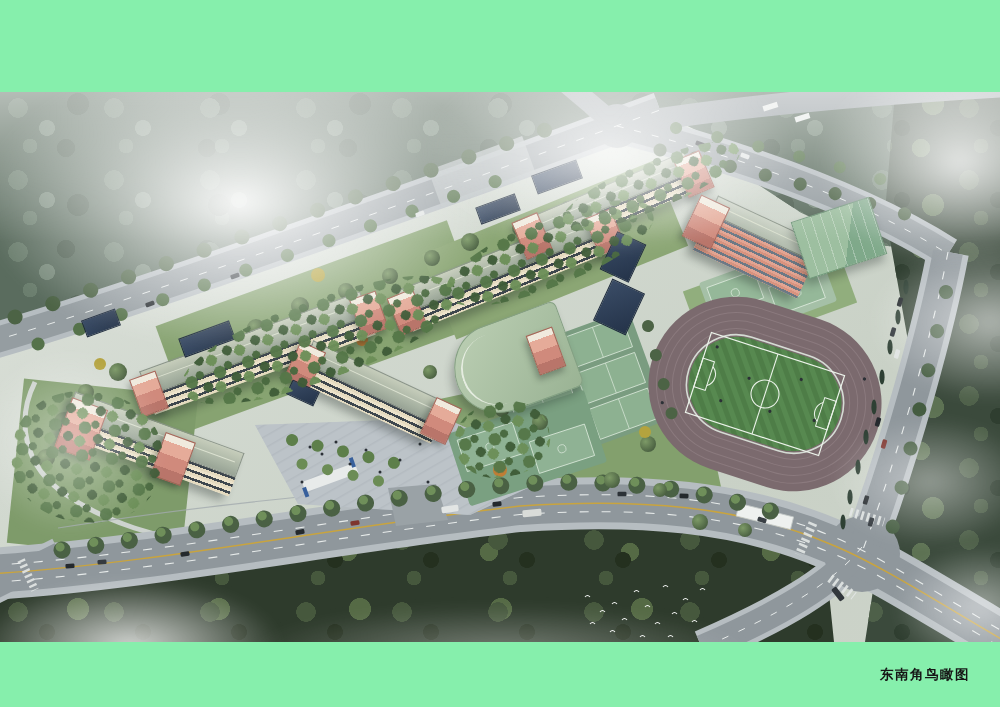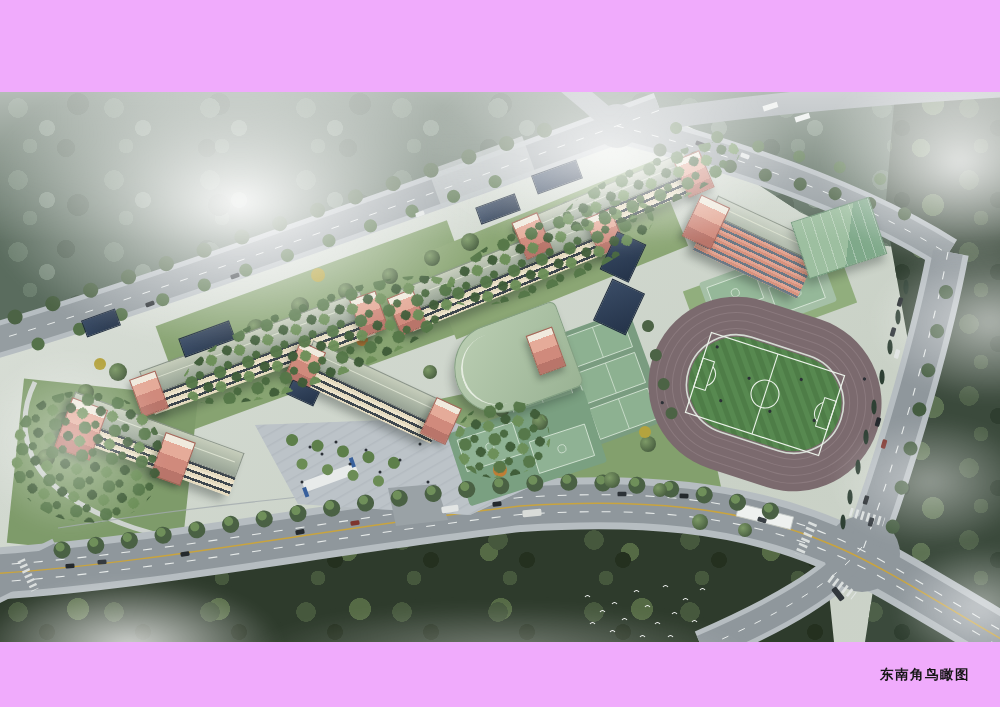--- a/index.html
+++ b/index.html
@@ -1,16 +1,16 @@
 <!DOCTYPE html>
 <html><head>
 <meta charset="utf-8">
 <style>
   html,body{margin:0;padding:0;background:#fff;}
-  .page{position:relative;width:1000px;height:707px;background:#f0abfc;overflow:hidden;
+  .page{position:relative;width:1000px;height:707px;background:#86efac;overflow:hidden;
         font-family:"DejaVu Sans","Liberation Sans",sans-serif;}
   .render{position:absolute;left:0;top:92px;width:1000px;height:550px;overflow:hidden;
           background:linear-gradient(150deg,#e0e4dd 0%,#d2d9d0 35%,#c9d1c6 70%,#ccd3c9 100%);}
   .plan{position:absolute;left:0;top:0;}
   
   .forest{position:absolute;left:0;top:0;width:1000px;height:550px;}
   .f-tex{background-image:
     radial-gradient(circle 16px at 18px 16px, var(--c1) 60%, transparent 62%),
     radial-gradient(circle 13px at 47px 36px, var(--c2) 60%, transparent 62%),
     radial-gradient(circle 18px at 78px 12px, var(--c3) 60%, transparent 62%),

